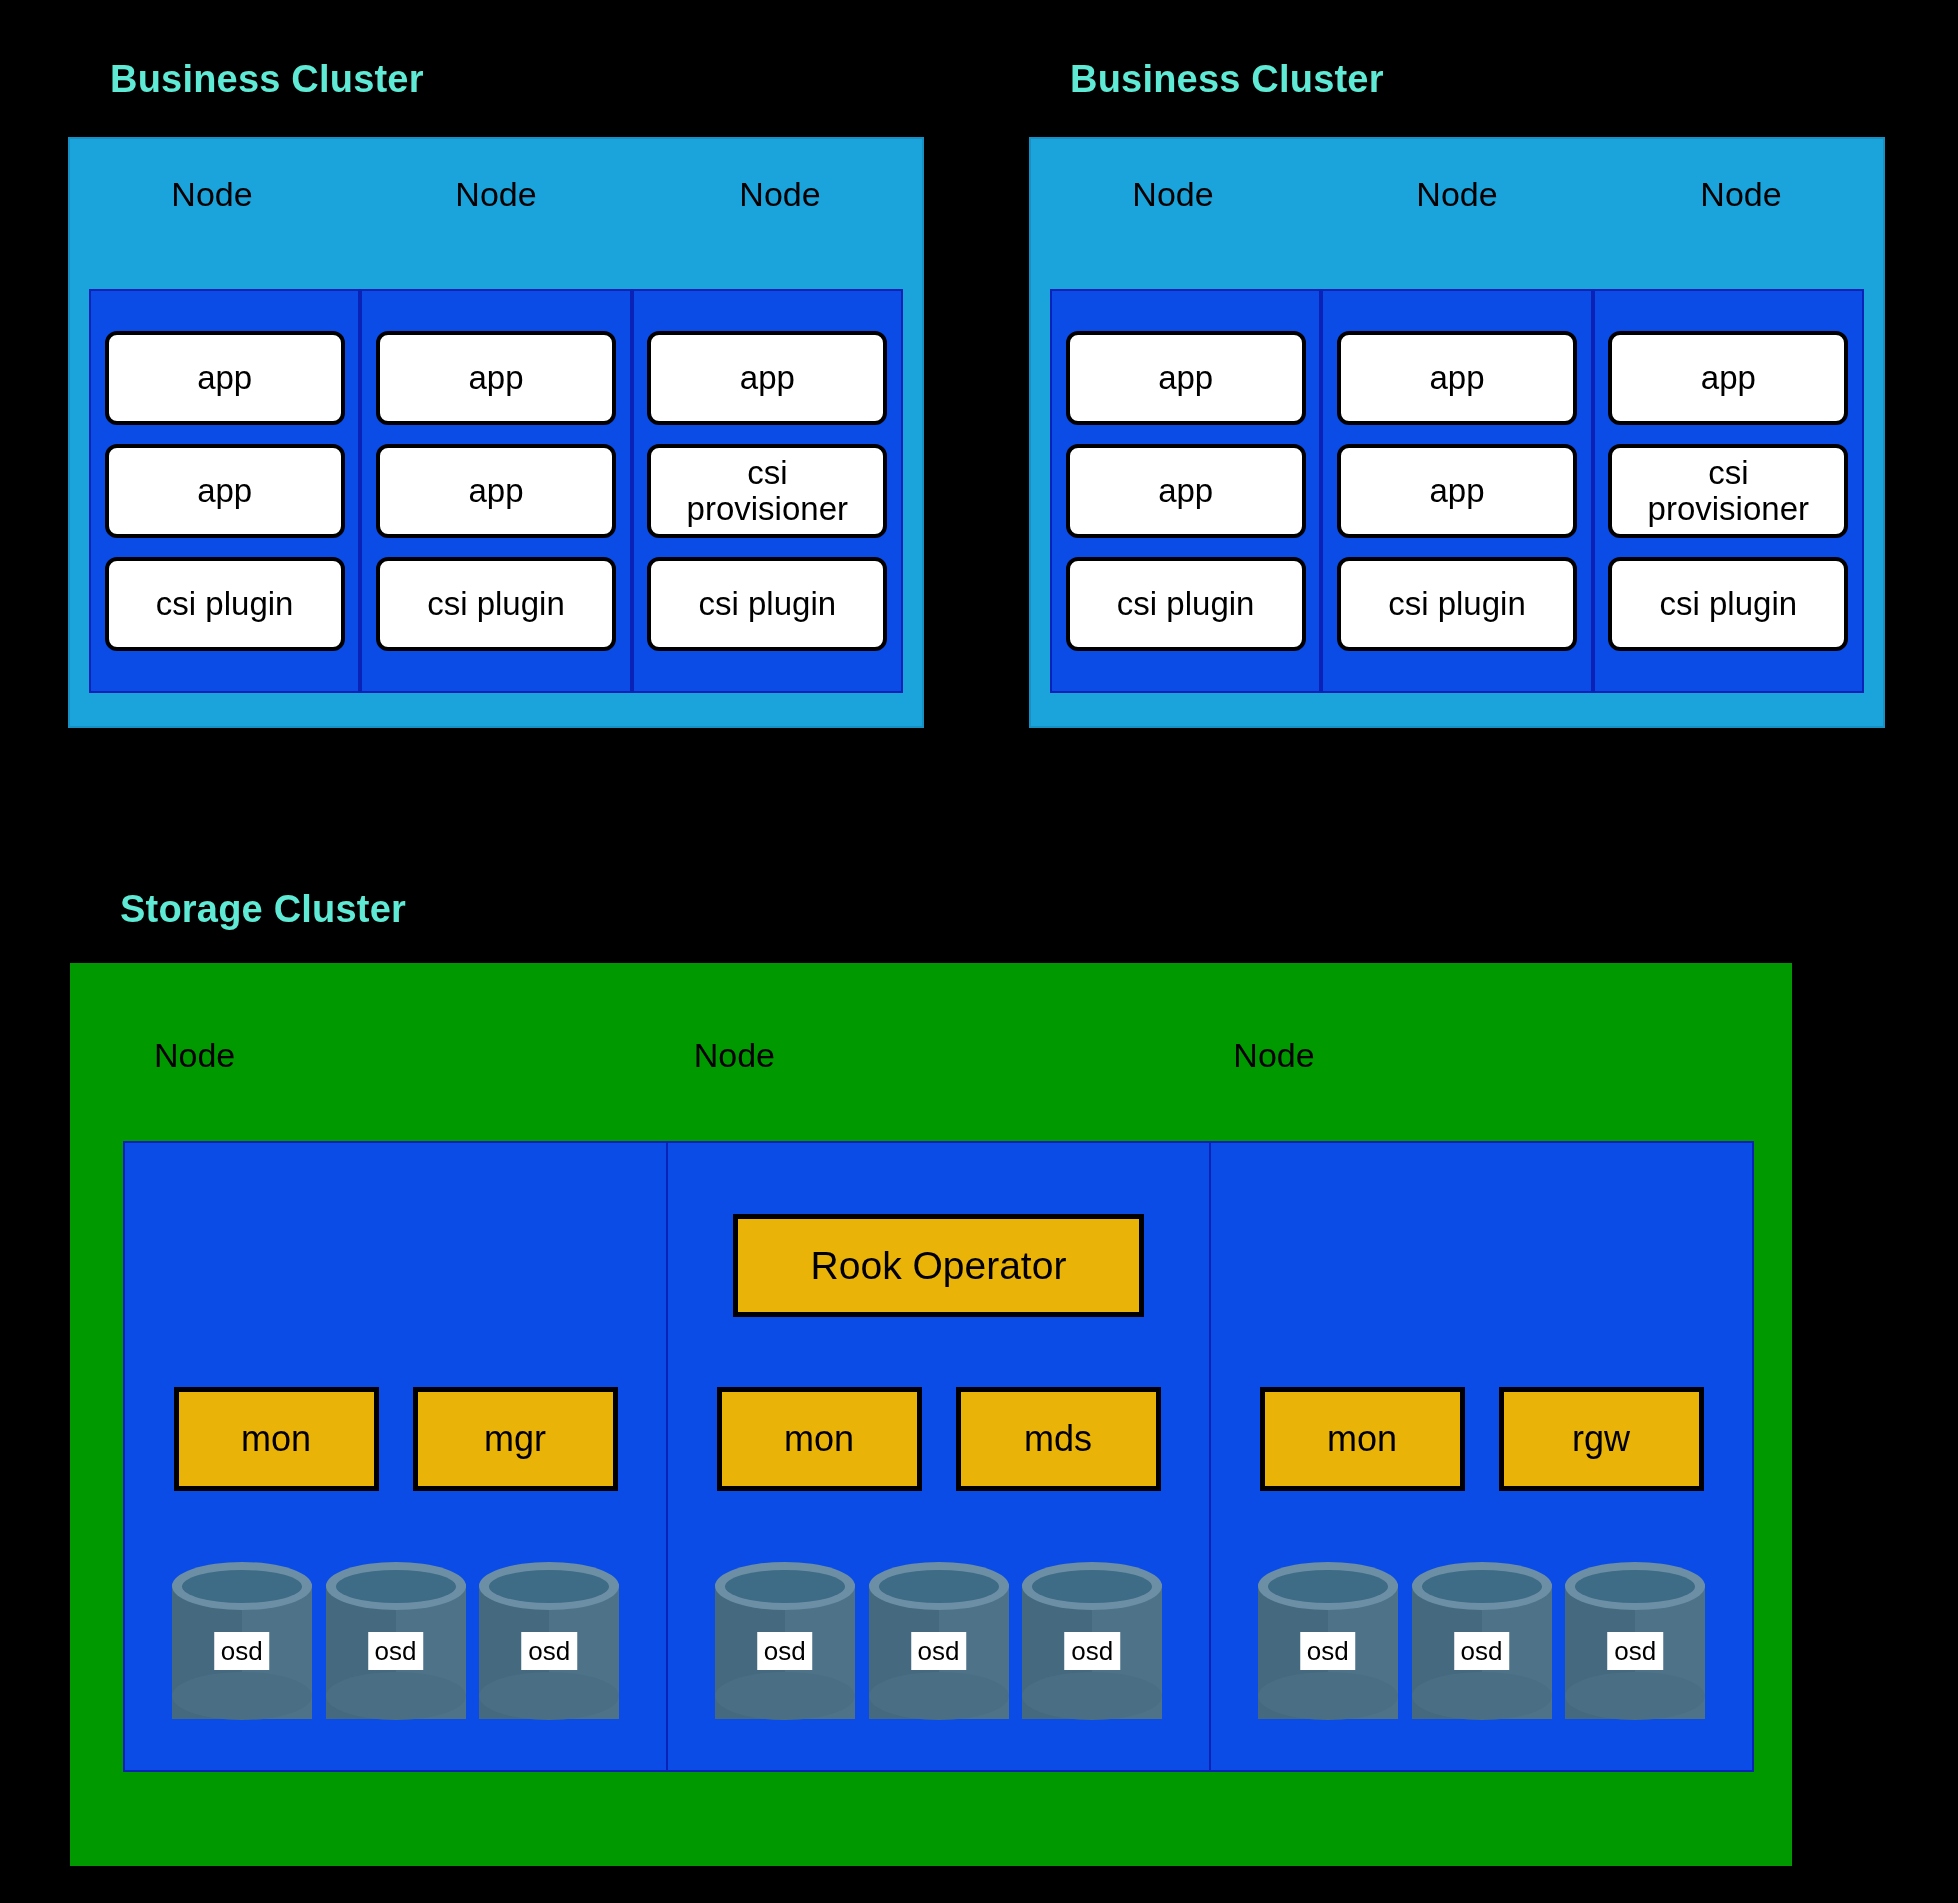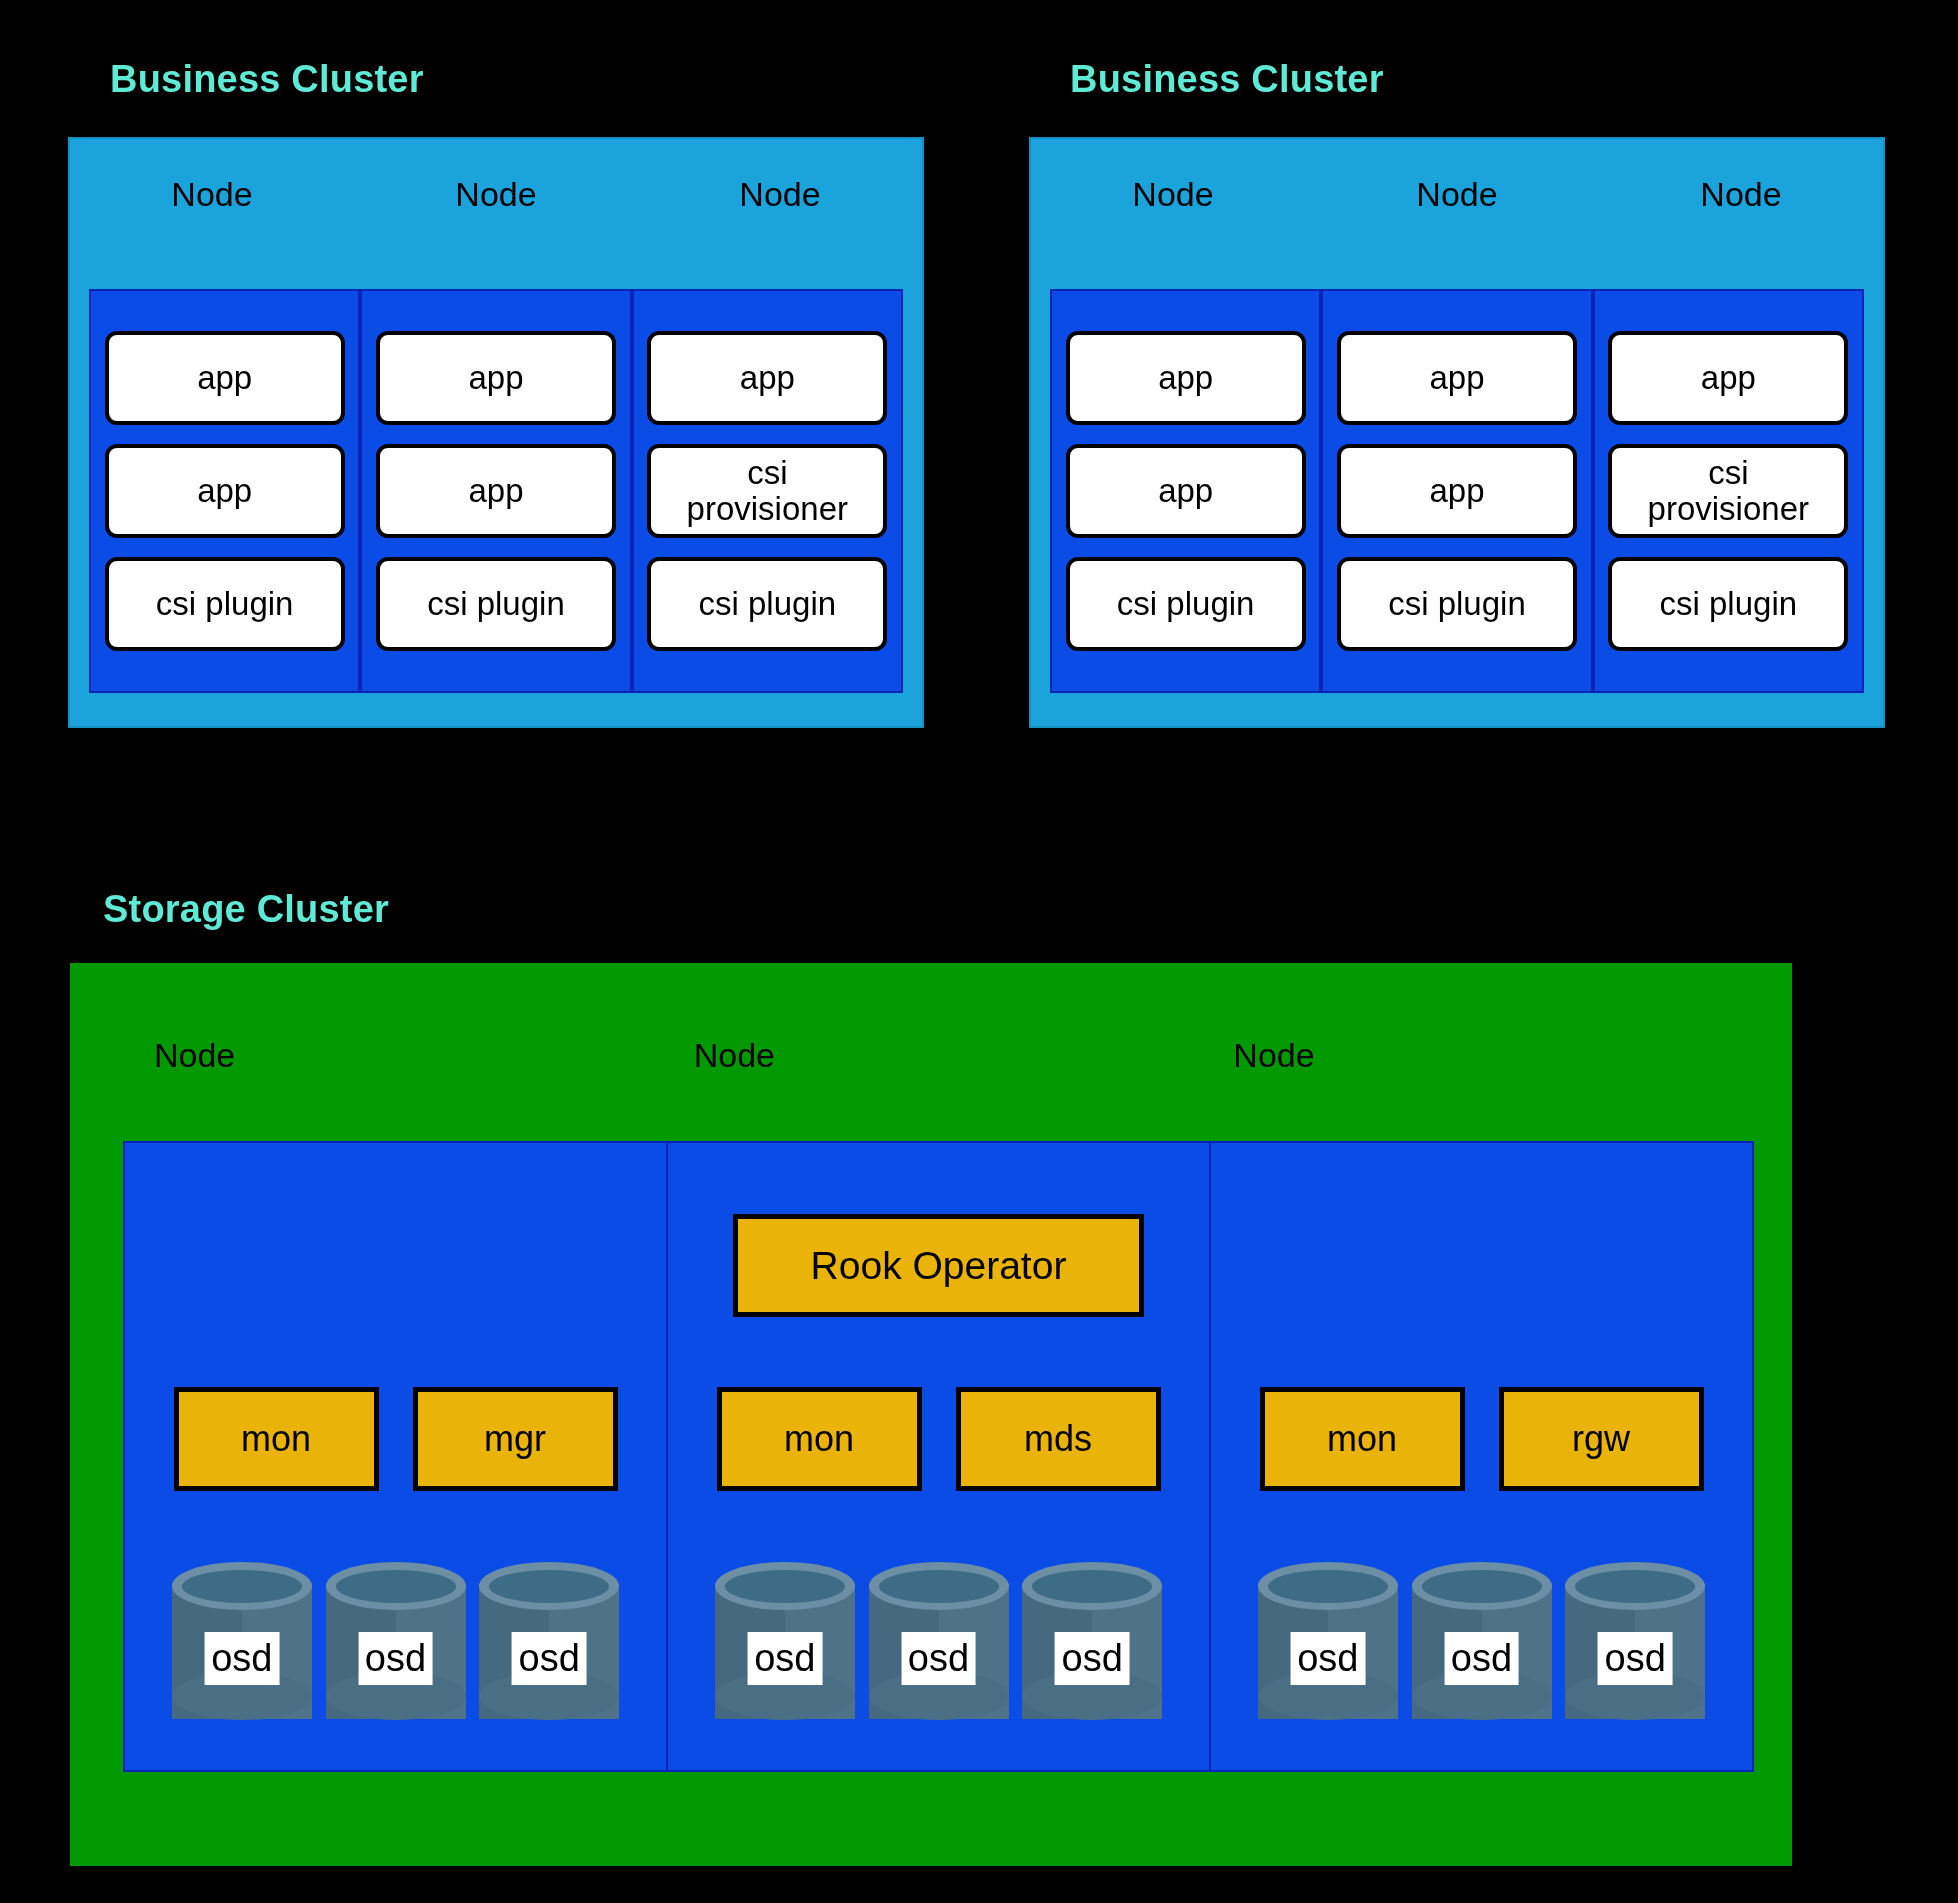--- a/index.html
+++ b/index.html
@@ -238,21 +238,21 @@
     border-radius: 50%;
     background: #3e6b85;
   }
   .osd .label {
     position: absolute;
     left: 50%;
     top: 70px;
     transform: translateX(-50%);
     background: #ffffff;
     color: #000000;
-    font-size: 38px;
+    font-size: 26px;
     line-height: 1.25;
     padding: 2.6px 6.8px;
     white-space: nowrap;
     z-index: 5;
   }
 </style>
 </head>
 <body>
 
 <div class="canvas">
@@ -310,21 +310,21 @@
       </div>
       <div class="bc-node">
         <div class="pod-rounded">app</div>
         <div class="pod-rounded two-line" style="white-space:pre-line">csi
 provisioner</div>
         <div class="pod-rounded">csi plugin</div>
       </div>
     </div>
   </div>
 
-  <div class="cluster-title" style="left:103px; top:890px;">Storage Cluster</div>
+  <div class="cluster-title" style="left:120px; top:890px;">Storage Cluster</div>
 
   <div class="storage-cluster" style="left:70px; top:963px; width:1722px; height:903px;">
 
     <div class="sc-nodelabels">
       <div class="sc-nodelabel">Node</div>
       <div class="sc-nodelabel">Node</div>
       <div class="sc-nodelabel">Node</div>
     </div>
 
     <div class="sc-nodes">

